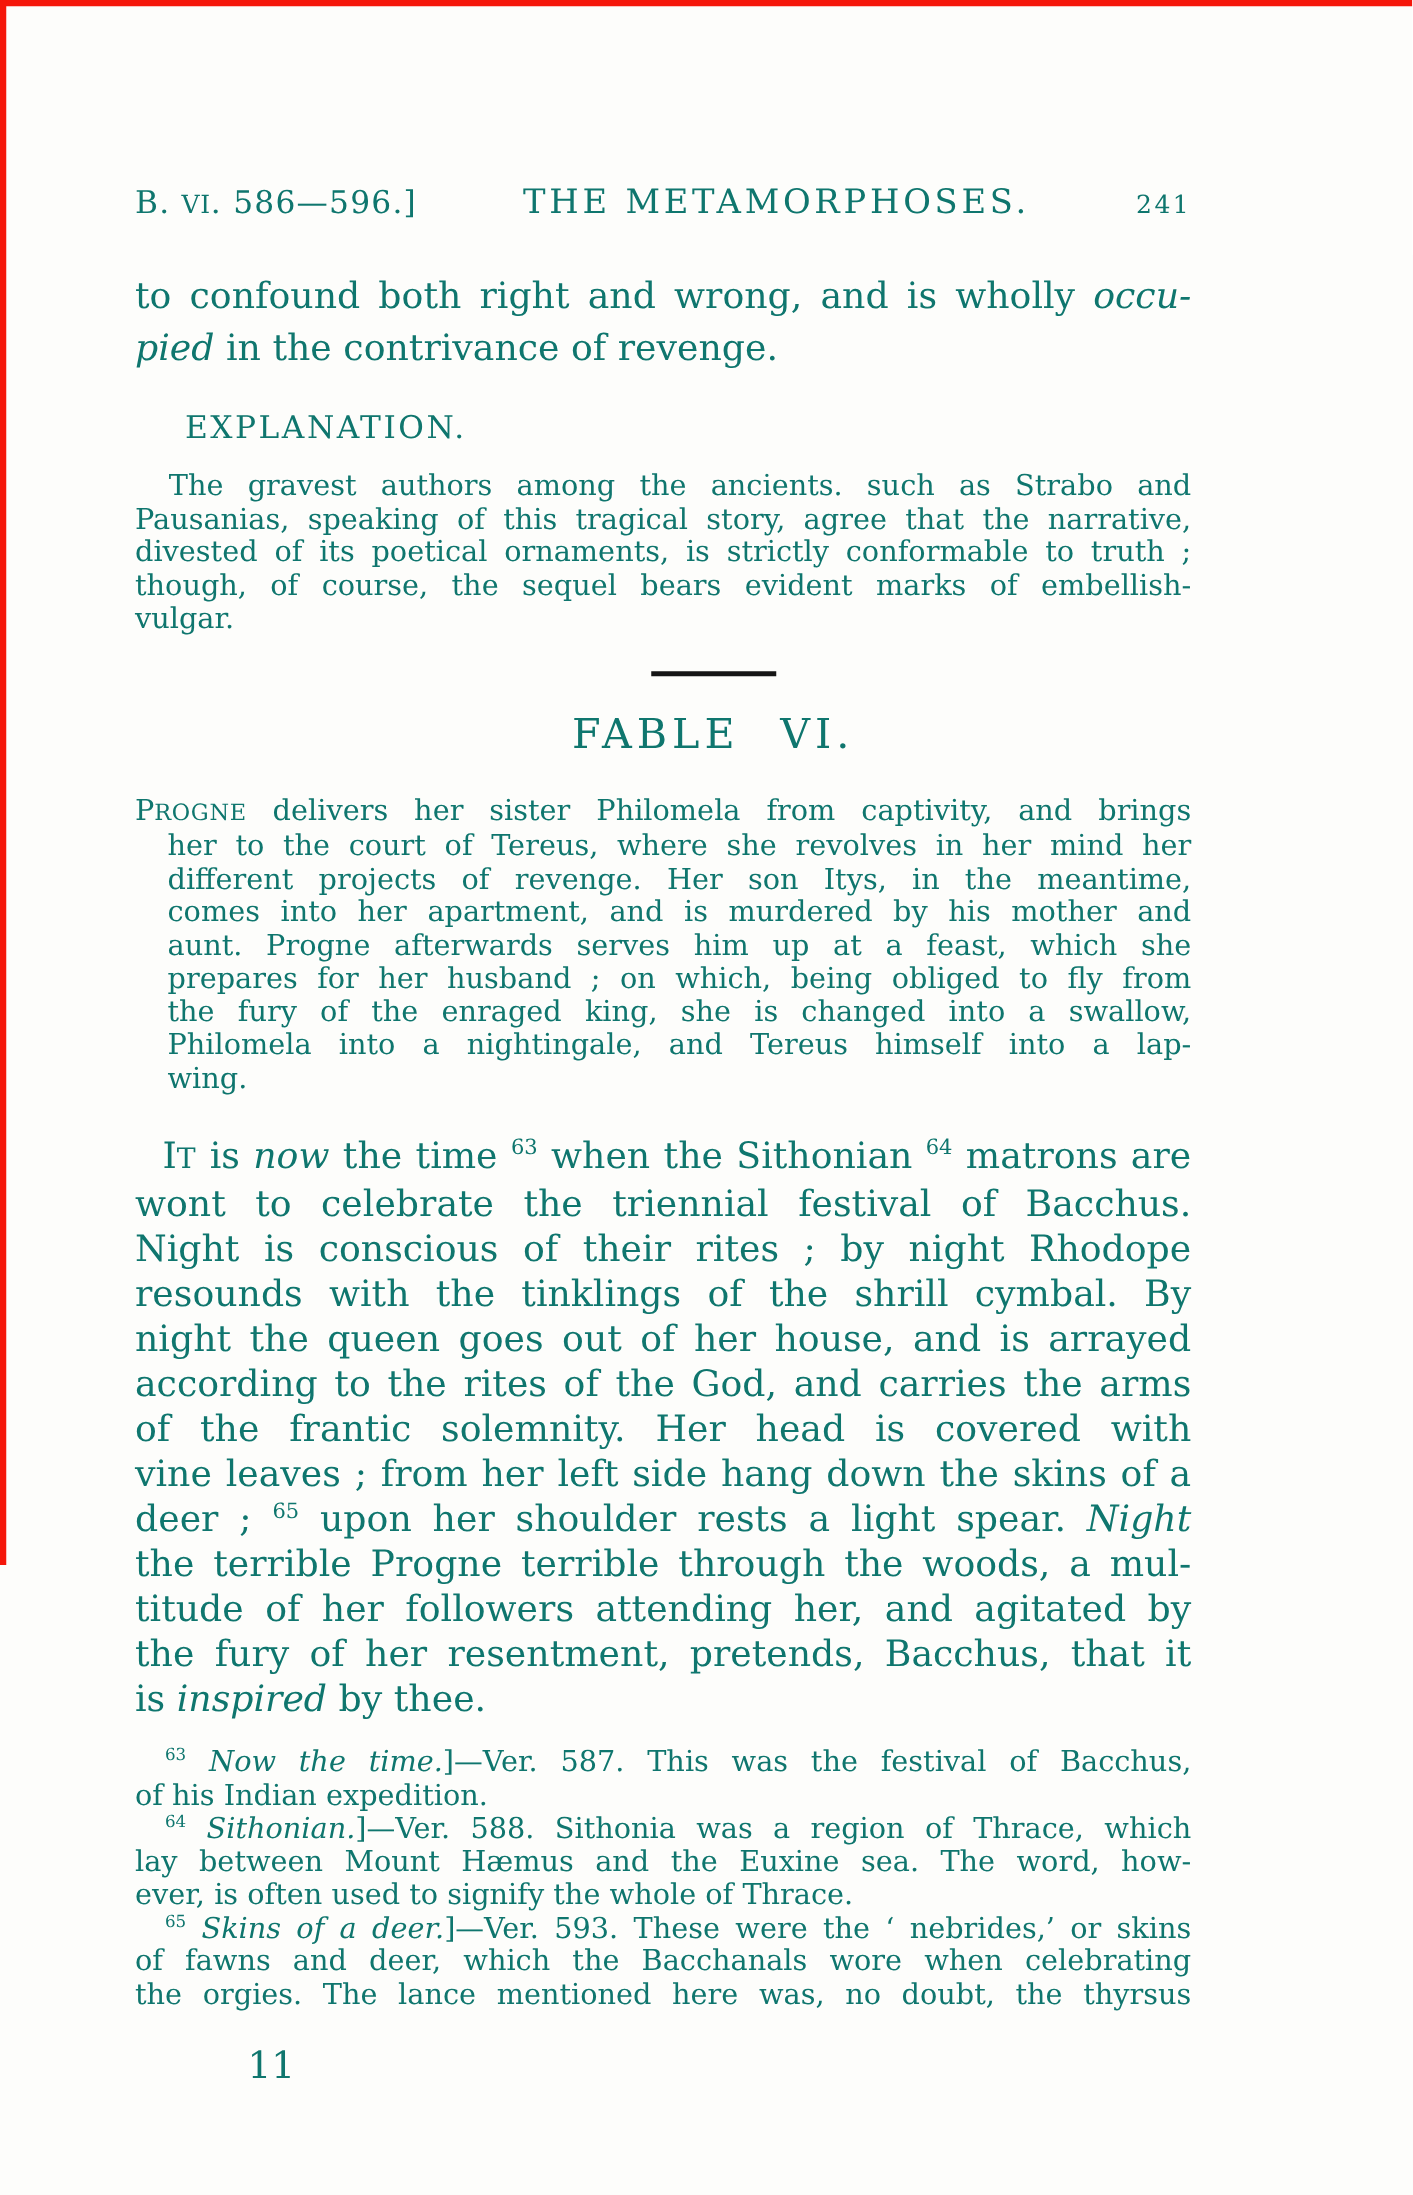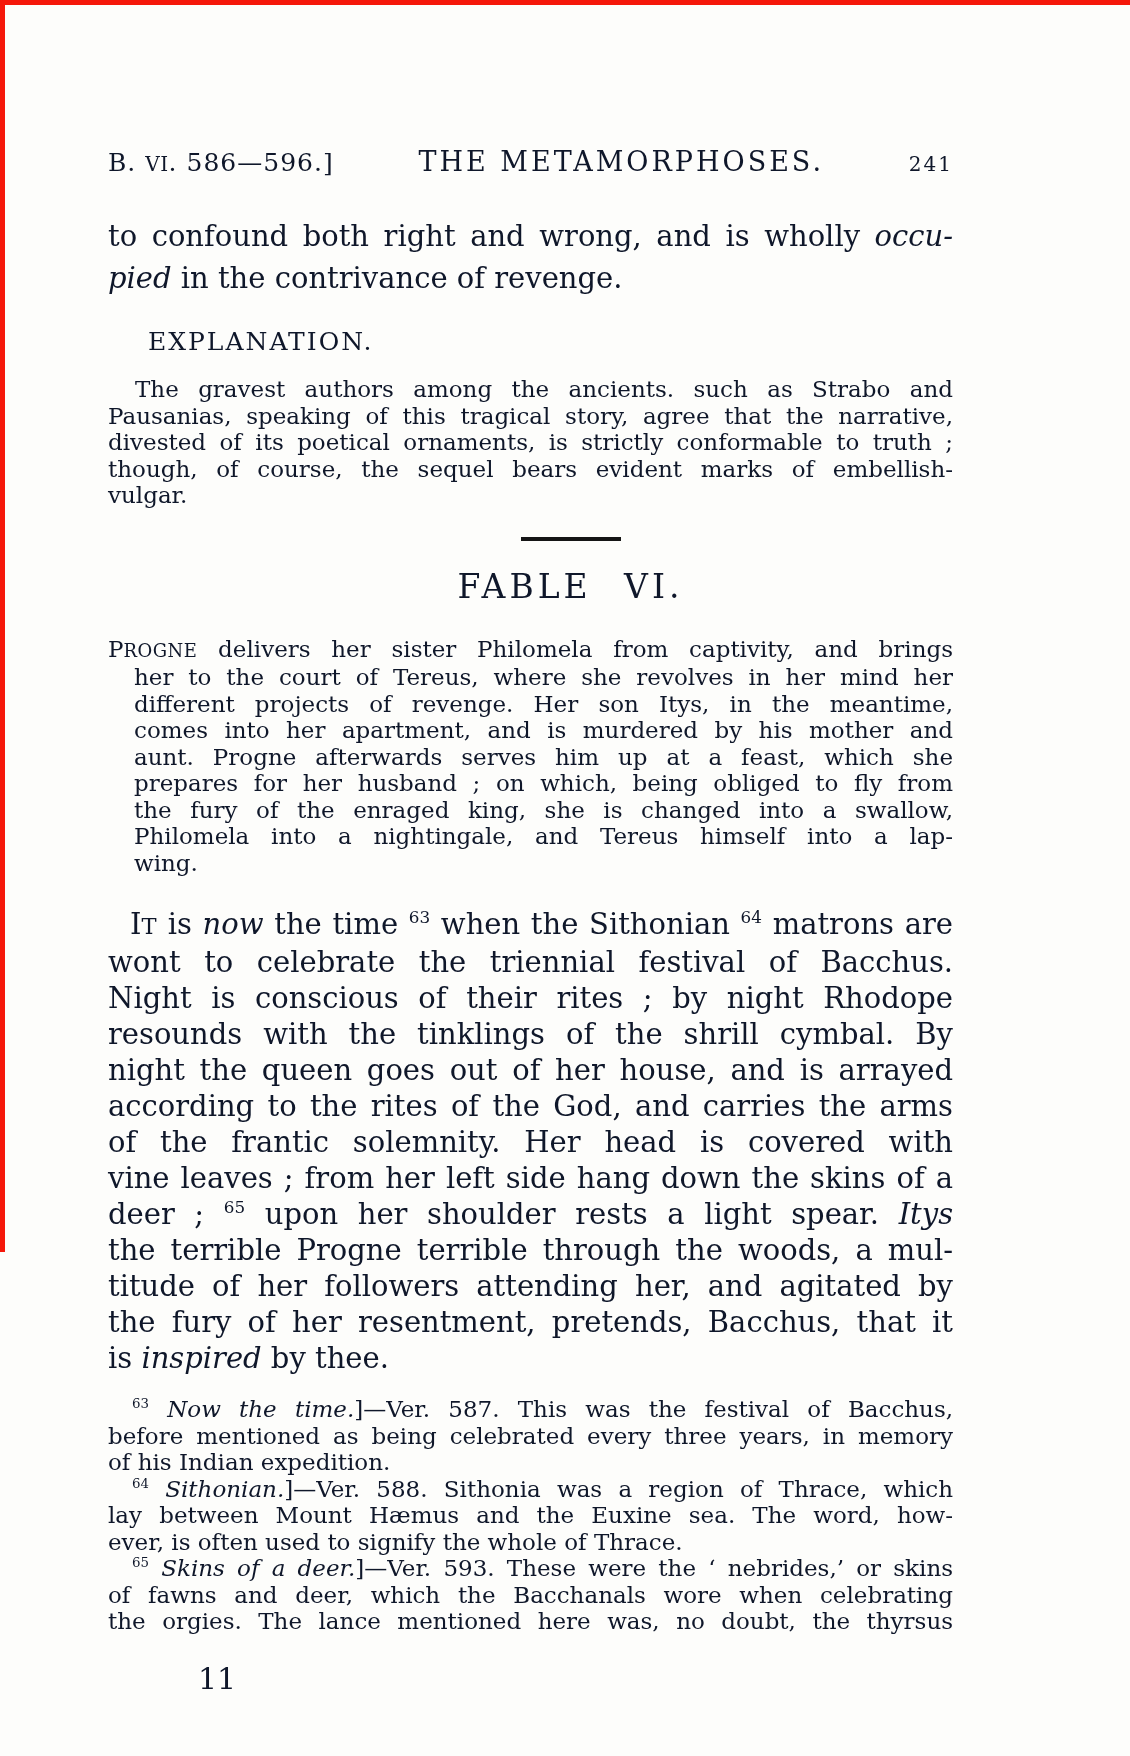--- a/index.html
+++ b/index.html
@@ -2,21 +2,21 @@
 <html><head>
 <meta charset="utf-8">
 <style>
   html,body{margin:0;padding:0;background:#ffffff;}
   .page{
     position:relative;
     width:1130px;height:1756px;
     background:#fdfdfb;
     overflow:hidden;
     font-family:"DejaVu Serif", serif;
-    color:#0f172a;
+    color:#0f766e;
     -webkit-font-smoothing:antialiased;
   }
   .scan-edge-top{position:absolute;left:0;top:0;width:1130px;height:5px;background:#f5170a;}
   .scan-edge-left{position:absolute;left:0;top:0;width:5px;height:1252px;background:#f5170a;}
   .content{position:absolute;left:108px;top:0;width:845px;}
   .hrow{display:flex;justify-content:space-between;align-items:baseline;margin-top:146px;}
   .hleft{font-size:25px;letter-spacing:1px;white-space:nowrap;}
   .hleft .sc{font-size:80%;}
   .hcenter{font-size:27px;letter-spacing:3px;white-space:nowrap;}
   .hright{font-size:20px;letter-spacing:2px;}
@@ -86,31 +86,30 @@
 
     <div class="bodytext">
         <div class="jline">I<span class="sc">T</span> is <i>now</i> the time <sup>63</sup> when the Sithonian <sup>64</sup> matrons are</div>
         <div class="jline">wont to celebrate the triennial festival of Bacchus.</div>
         <div class="jline">Night is conscious of their rites ; by night Rhodope</div>
         <div class="jline">resounds with the tinklings of the shrill cymbal.  By</div>
         <div class="jline">night the queen goes out of her house, and is arrayed</div>
         <div class="jline">according to the rites of the God, and carries the arms</div>
         <div class="jline">of the frantic solemnity.  Her head is covered with</div>
         <div class="jline">vine leaves ; from her left side hang down the skins of a</div>
-        <div class="jline">deer ; <sup>65</sup> upon her shoulder rests a light spear.  <i>Itys</i></div>
+        <div class="jline">deer ; <sup>65</sup> upon her shoulder rests a light spear.  <i>Night</i></div>
         <div class="jline">the terrible Progne terrible through the woods, a mul-</div>
         <div class="jline">titude of her followers attending her, and agitated by</div>
         <div class="jline">the fury of her resentment, pretends, Bacchus, that it</div>
         <div class="jline lastline">is <i>inspired</i> by thee.</div>
       </div>
 
     <div class="footnotes">
       <div class="footnote">
           <div class="jline"><sup>63</sup> <i>Now the time.</i>]—Ver. 587.  This was the festival of Bacchus,</div>
-          <div class="jline">before mentioned as being celebrated every three years, in memory</div>
           <div class="jline lastline">of his Indian expedition.</div>
         </div>
       <div class="footnote">
           <div class="jline"><sup>64</sup> <i>Sithonian.</i>]—Ver. 588.  Sithonia was a region of Thrace, which</div>
           <div class="jline">lay between Mount Hæmus and the Euxine sea.  The word, how-</div>
           <div class="jline lastline">ever, is often used to signify the whole of Thrace.</div>
         </div>
       <div class="footnote justify-all">
           <div class="jline"><sup>65</sup> <i>Skins of a deer.</i>]—Ver. 593.  These were the ‘ nebrides,’ or skins</div>
           <div class="jline">of fawns and deer, which the Bacchanals wore when celebrating</div>

